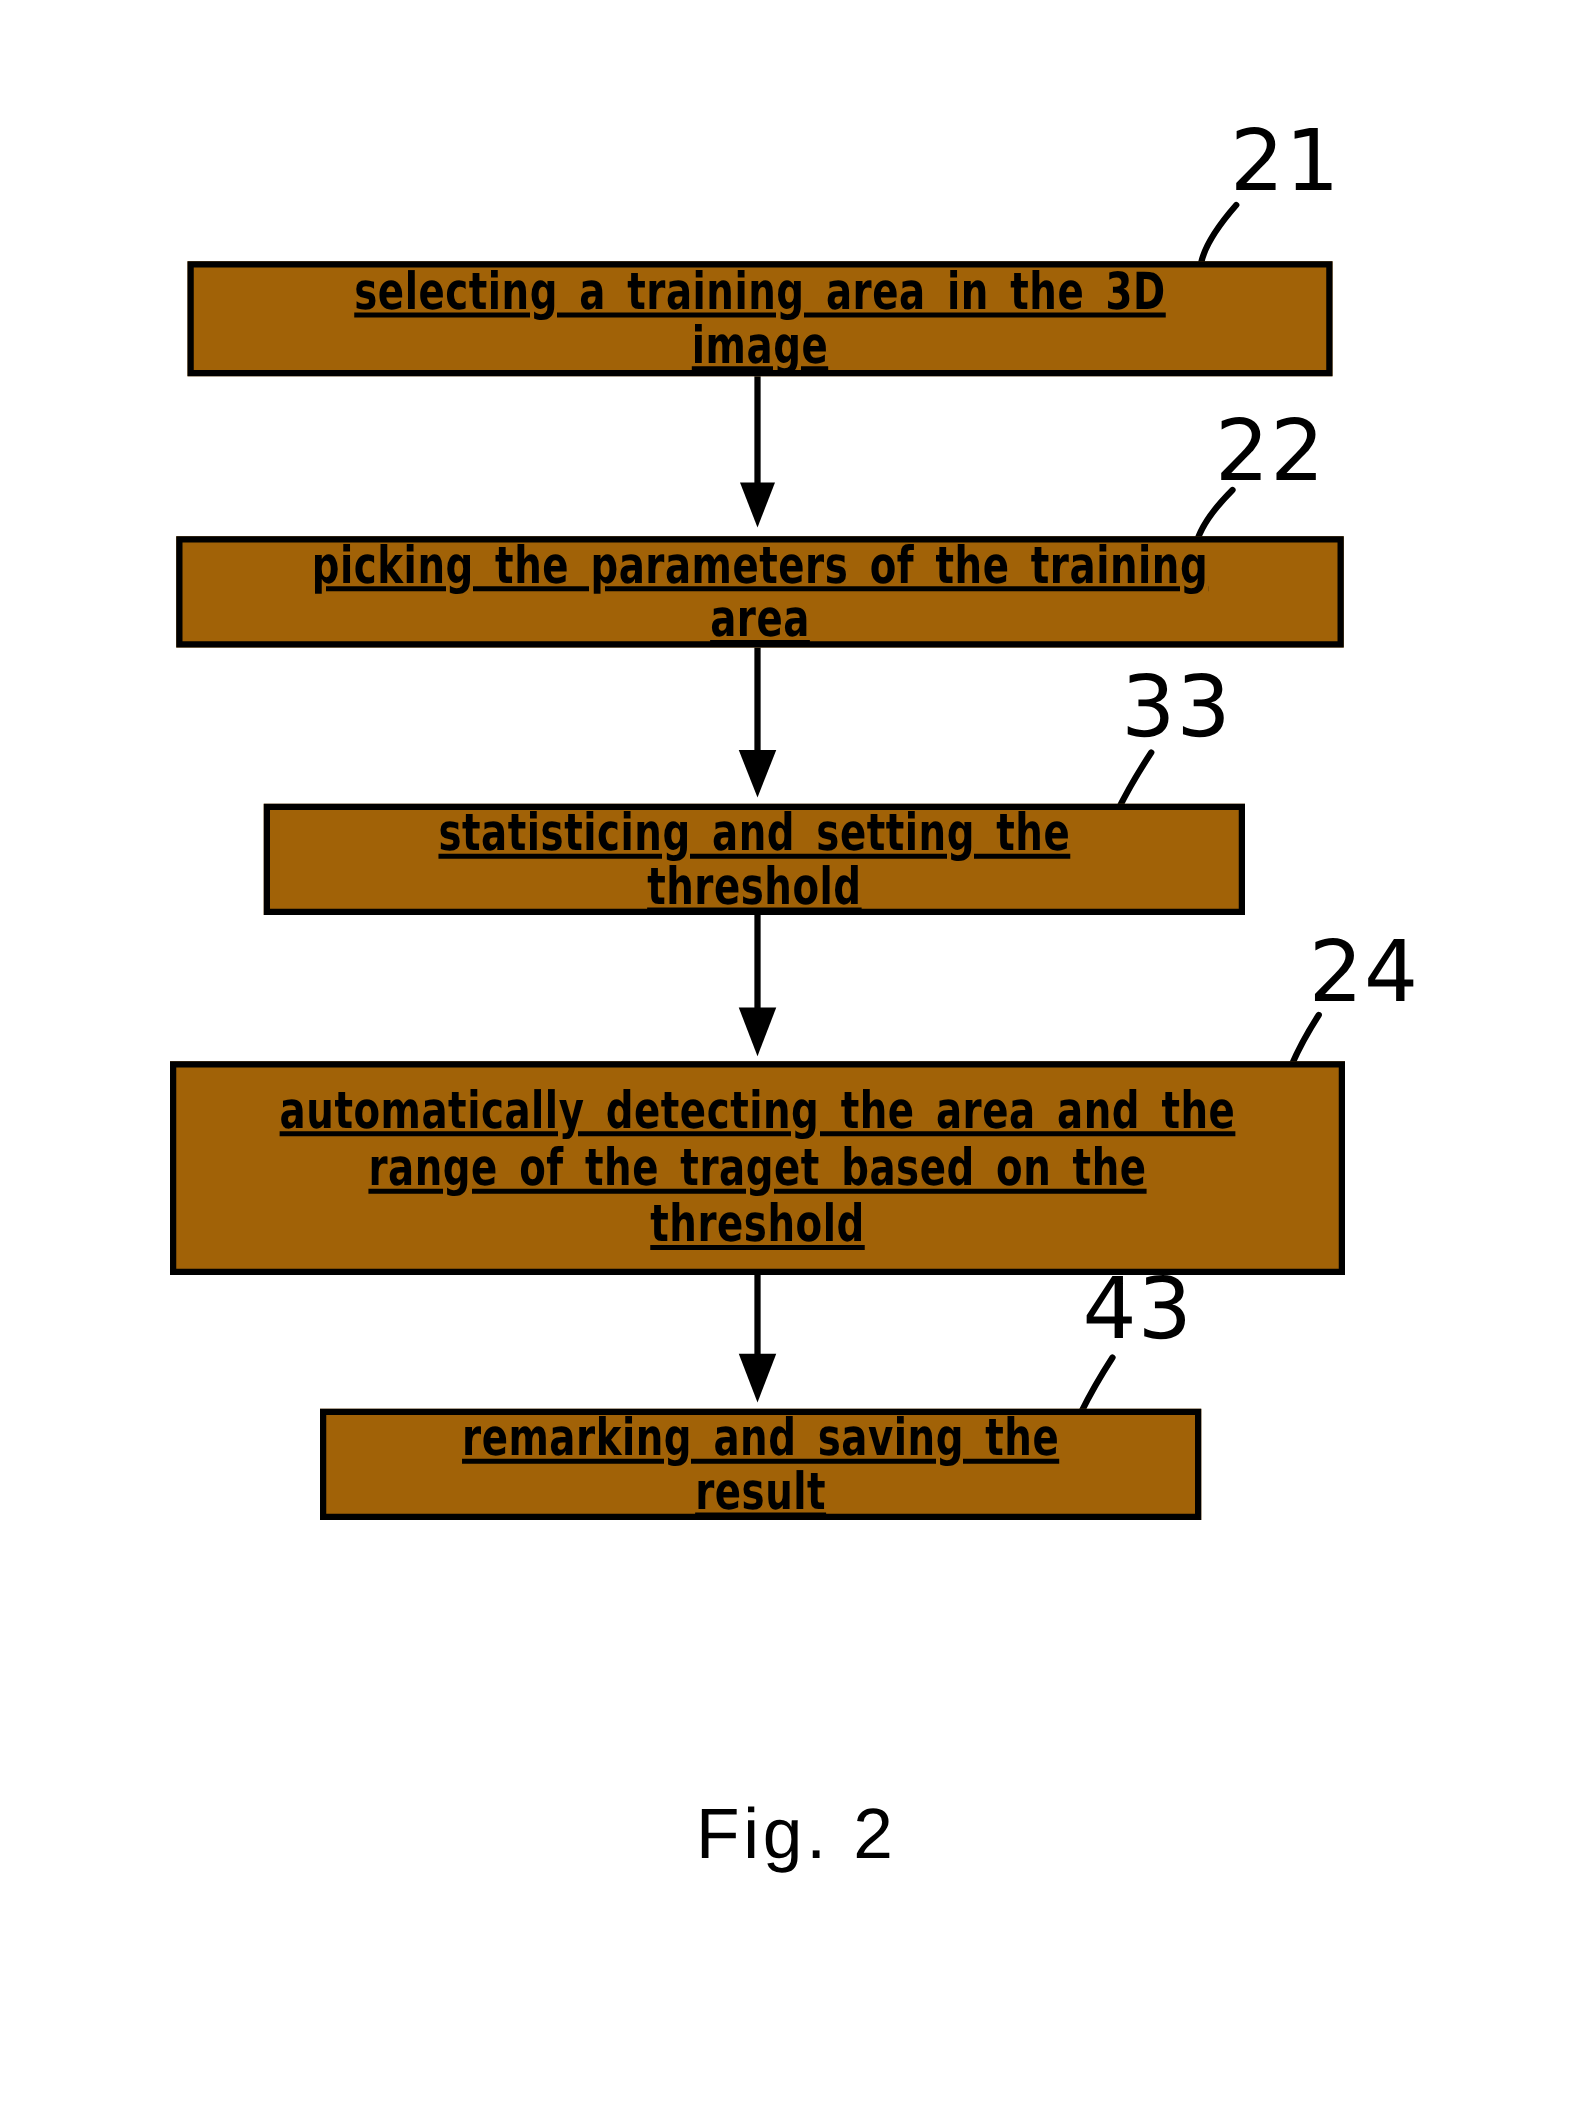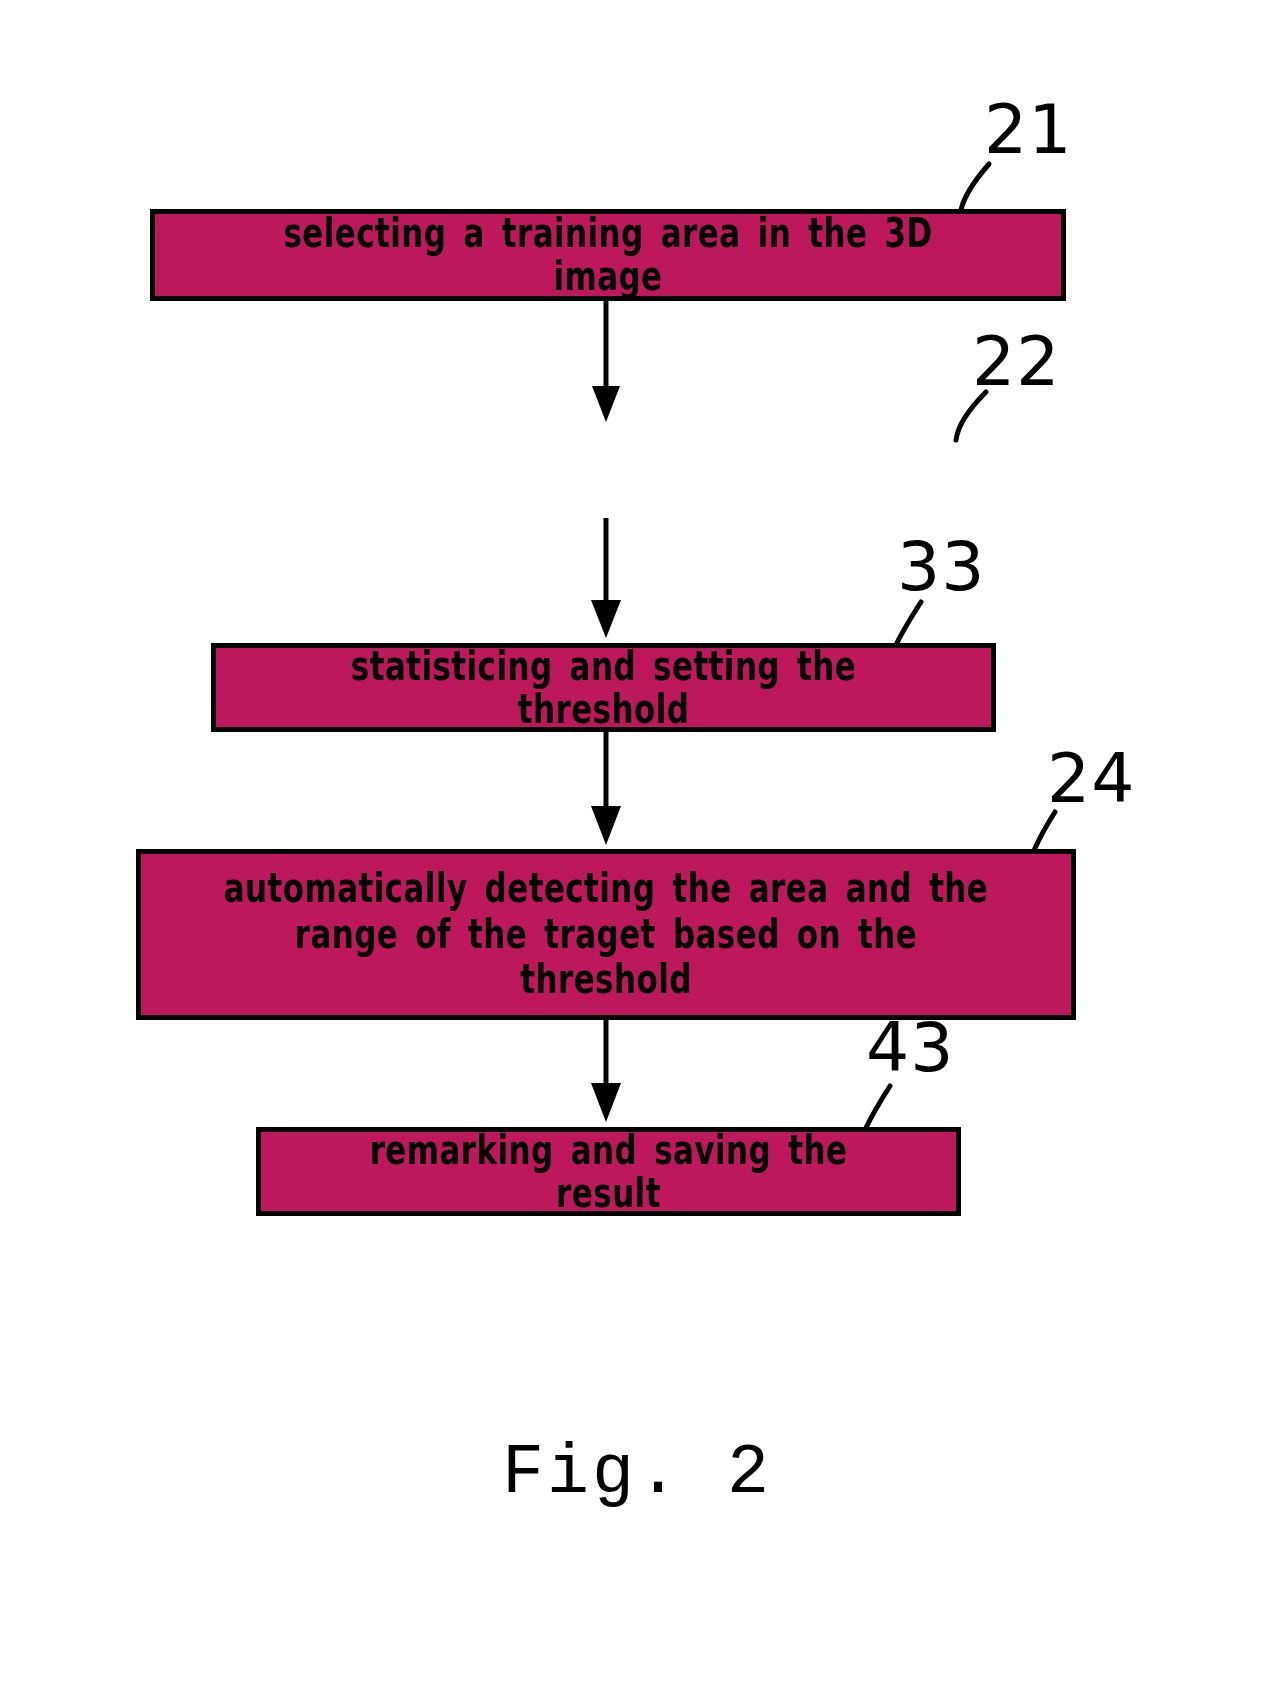--- a/index.html
+++ b/index.html
@@ -29,25 +29,26 @@
     top: 0;
     width: 1274px;
     height: 1696px;
   }
 
   
   .proc-box {
     position: absolute;
     box-sizing: border-box;
     border: 5px solid #000000;
-    background: #be185d;
+    background: #a16207;
     display: flex;
     align-items: center;
     justify-content: center;
     text-align: center;
+    text-decoration: underline;
   }
   .proc-label {
     font-family: "DejaVu Sans", sans-serif;
     font-weight: 700;
     font-stretch: condensed;
     color: #000000;
     font-size: 41px;
     line-height: 1.04;
     letter-spacing: 0.5px;
     word-spacing: 7px;
@@ -81,23 +82,23 @@
   #ref-24 { left: 1047px; top: 745px; text-align: right; }
   #ref-25 { left: 866px; top: 1014px; }
 
   
   #fig-caption {
     position: absolute;
     left: 0;
     top: 1434px;
     width: 1274px;
     text-align: center;
-    font-family: Liberation Mono, monospace;
+    font-family: Liberation Sans, sans-serif;
     font-weight: 400;
-    font-size: 70px;
+    font-size: 57px;
     letter-spacing: 3px;
     color: #000000;
   }
 </style>
 </head>
 <body>
 
 <div id="figure-root">
 
   <svg id="flow-svg" viewBox="0 0 1274 1696">
@@ -130,20 +131,23 @@
 
     <path d="M 1022 888 C 1026 866 1037 840 1055 812" fill="none" stroke="#000" stroke-width="5" stroke-linecap="round"></path>
 
     <path d="M 849 1170 C 856 1146 868 1120 890 1086" fill="none" stroke="#000" stroke-width="5" stroke-linecap="round"></path>
   </svg>
 
   <div class="proc-box" id="box-21">
     <span class="proc-label">selecting  a  training  area  in  the  3D  image</span>
   </div>
 
+  <div class="proc-box" id="box-22">
+    <span class="proc-label">picking  the  parameters  of  the  training  area</span>
+  </div>
 
   <div class="proc-box" id="box-23">
     <span class="proc-label">statisticing  and  setting  the  threshold</span>
   </div>
 
   <div class="proc-box" id="box-24">
     <span class="proc-label">automatically  detecting  the  area  and  the
 range  of  the  traget  based  on  the  threshold</span>
   </div>
 

